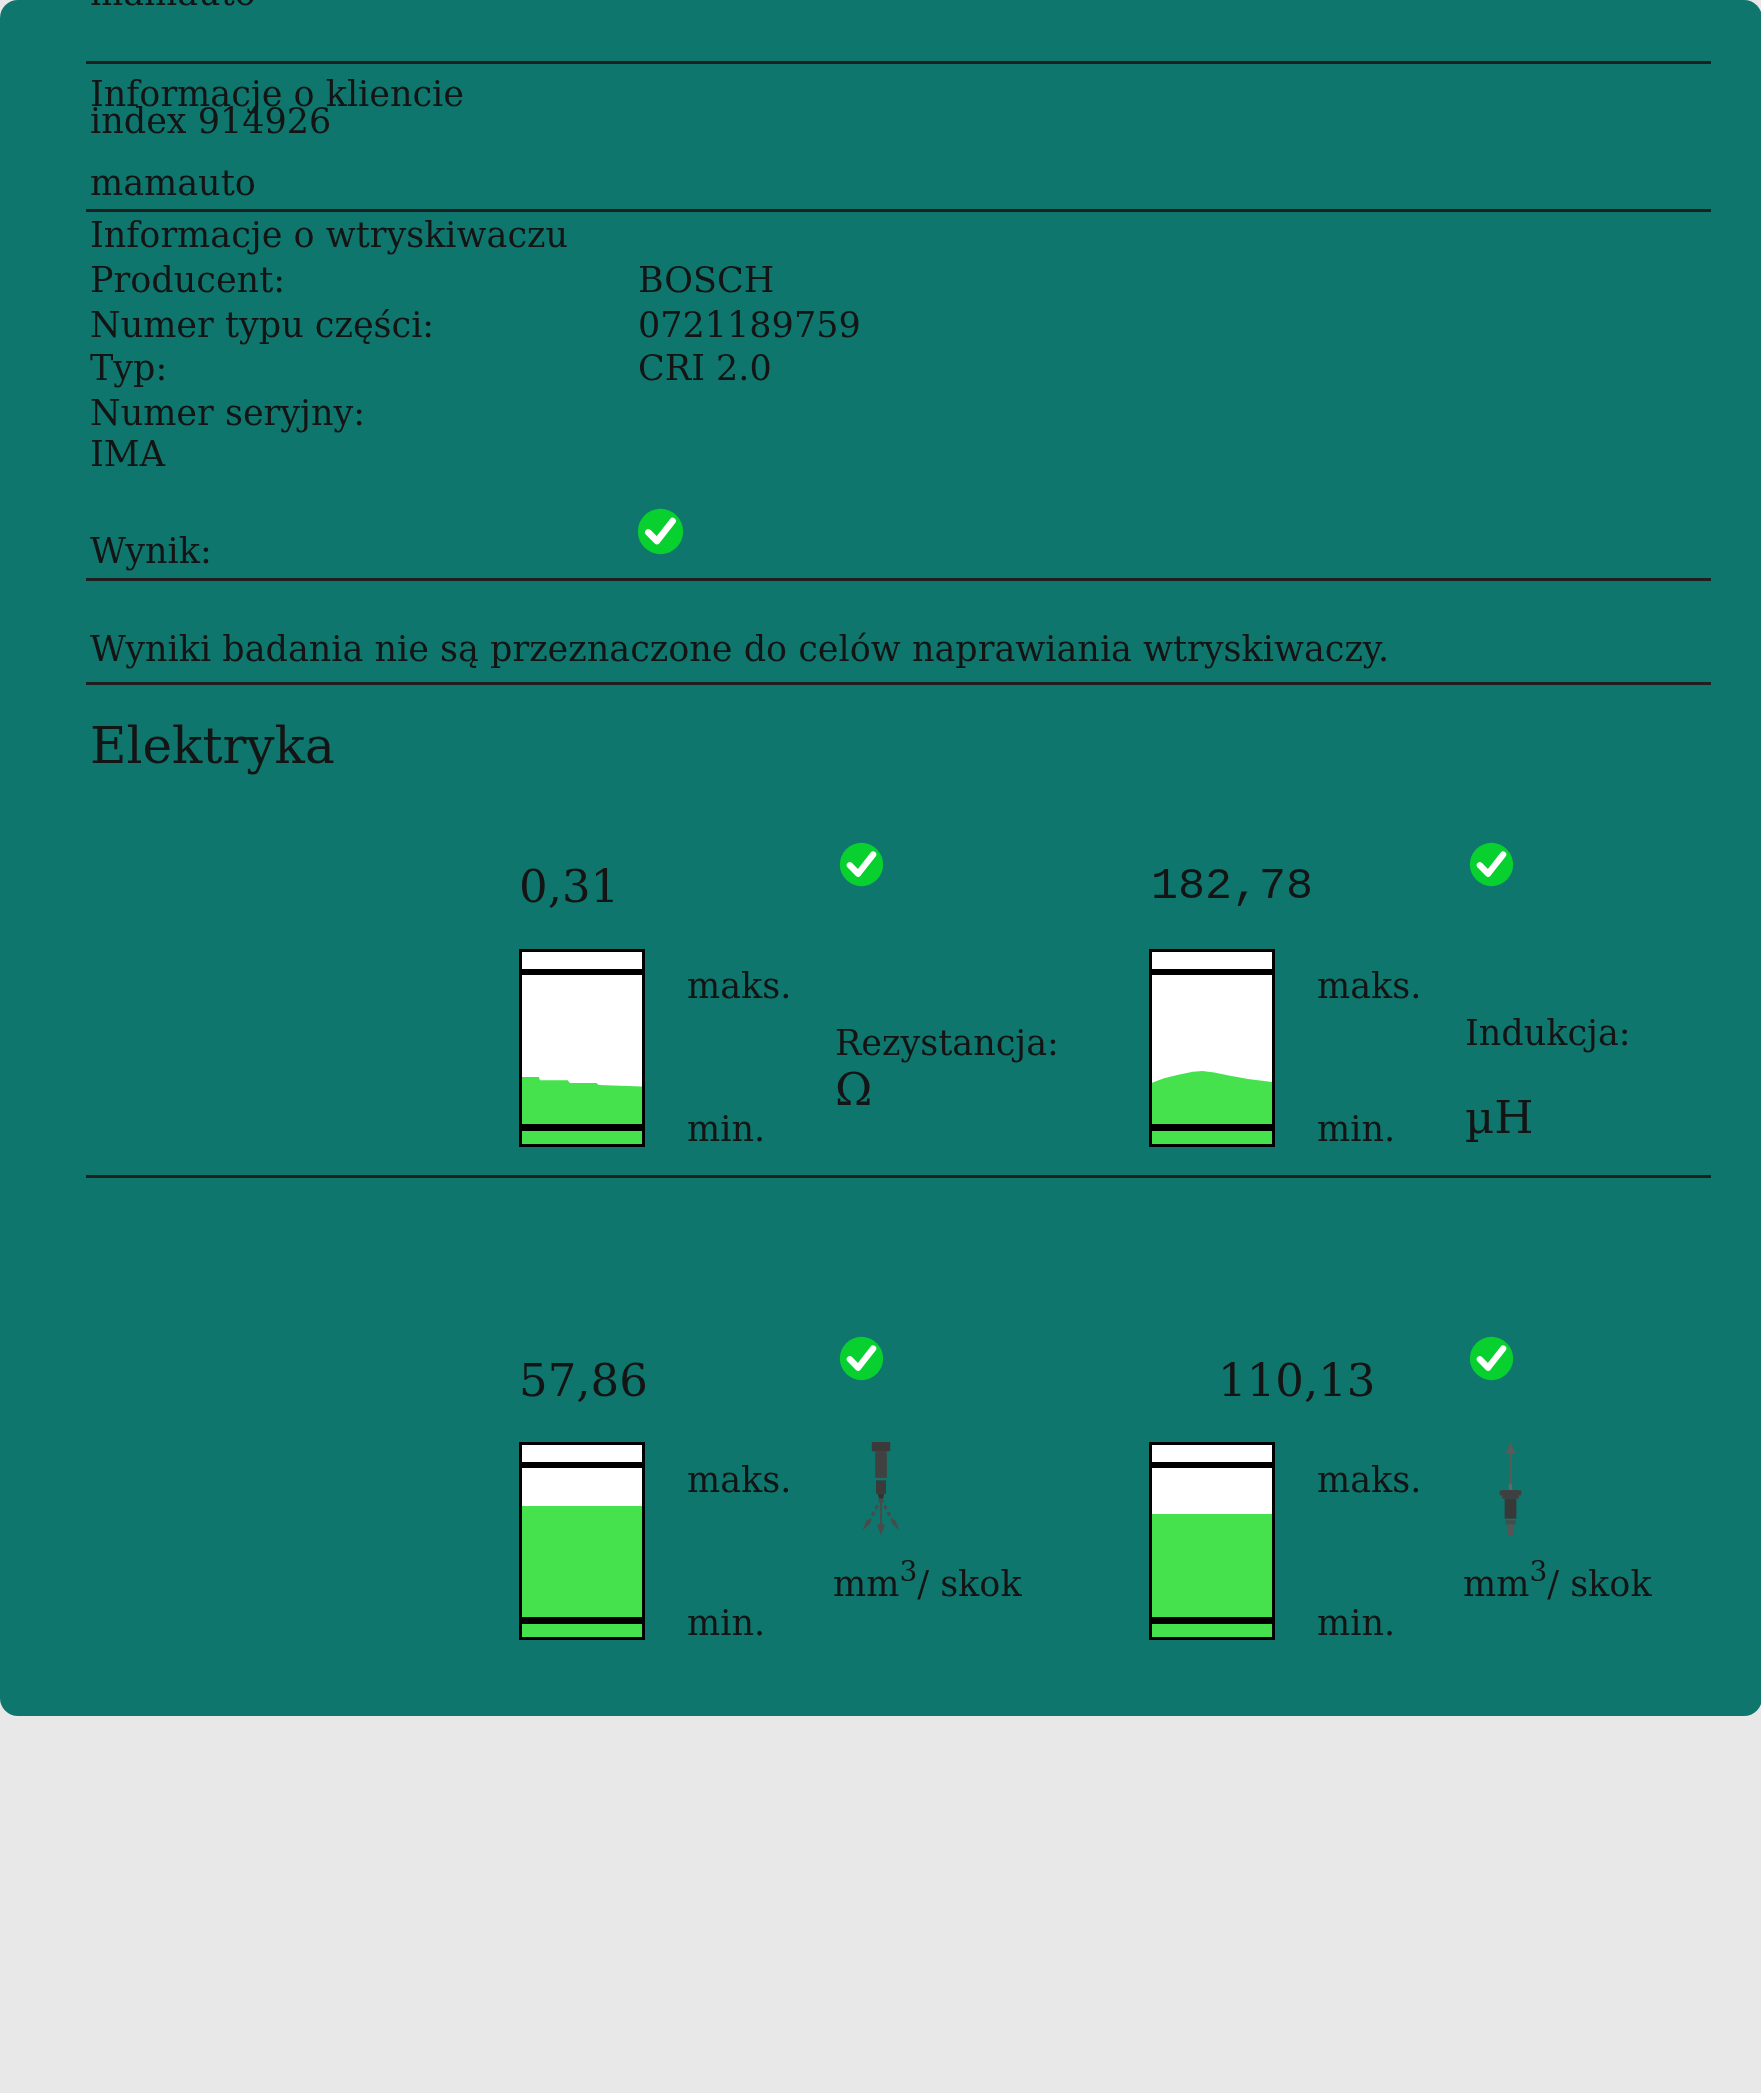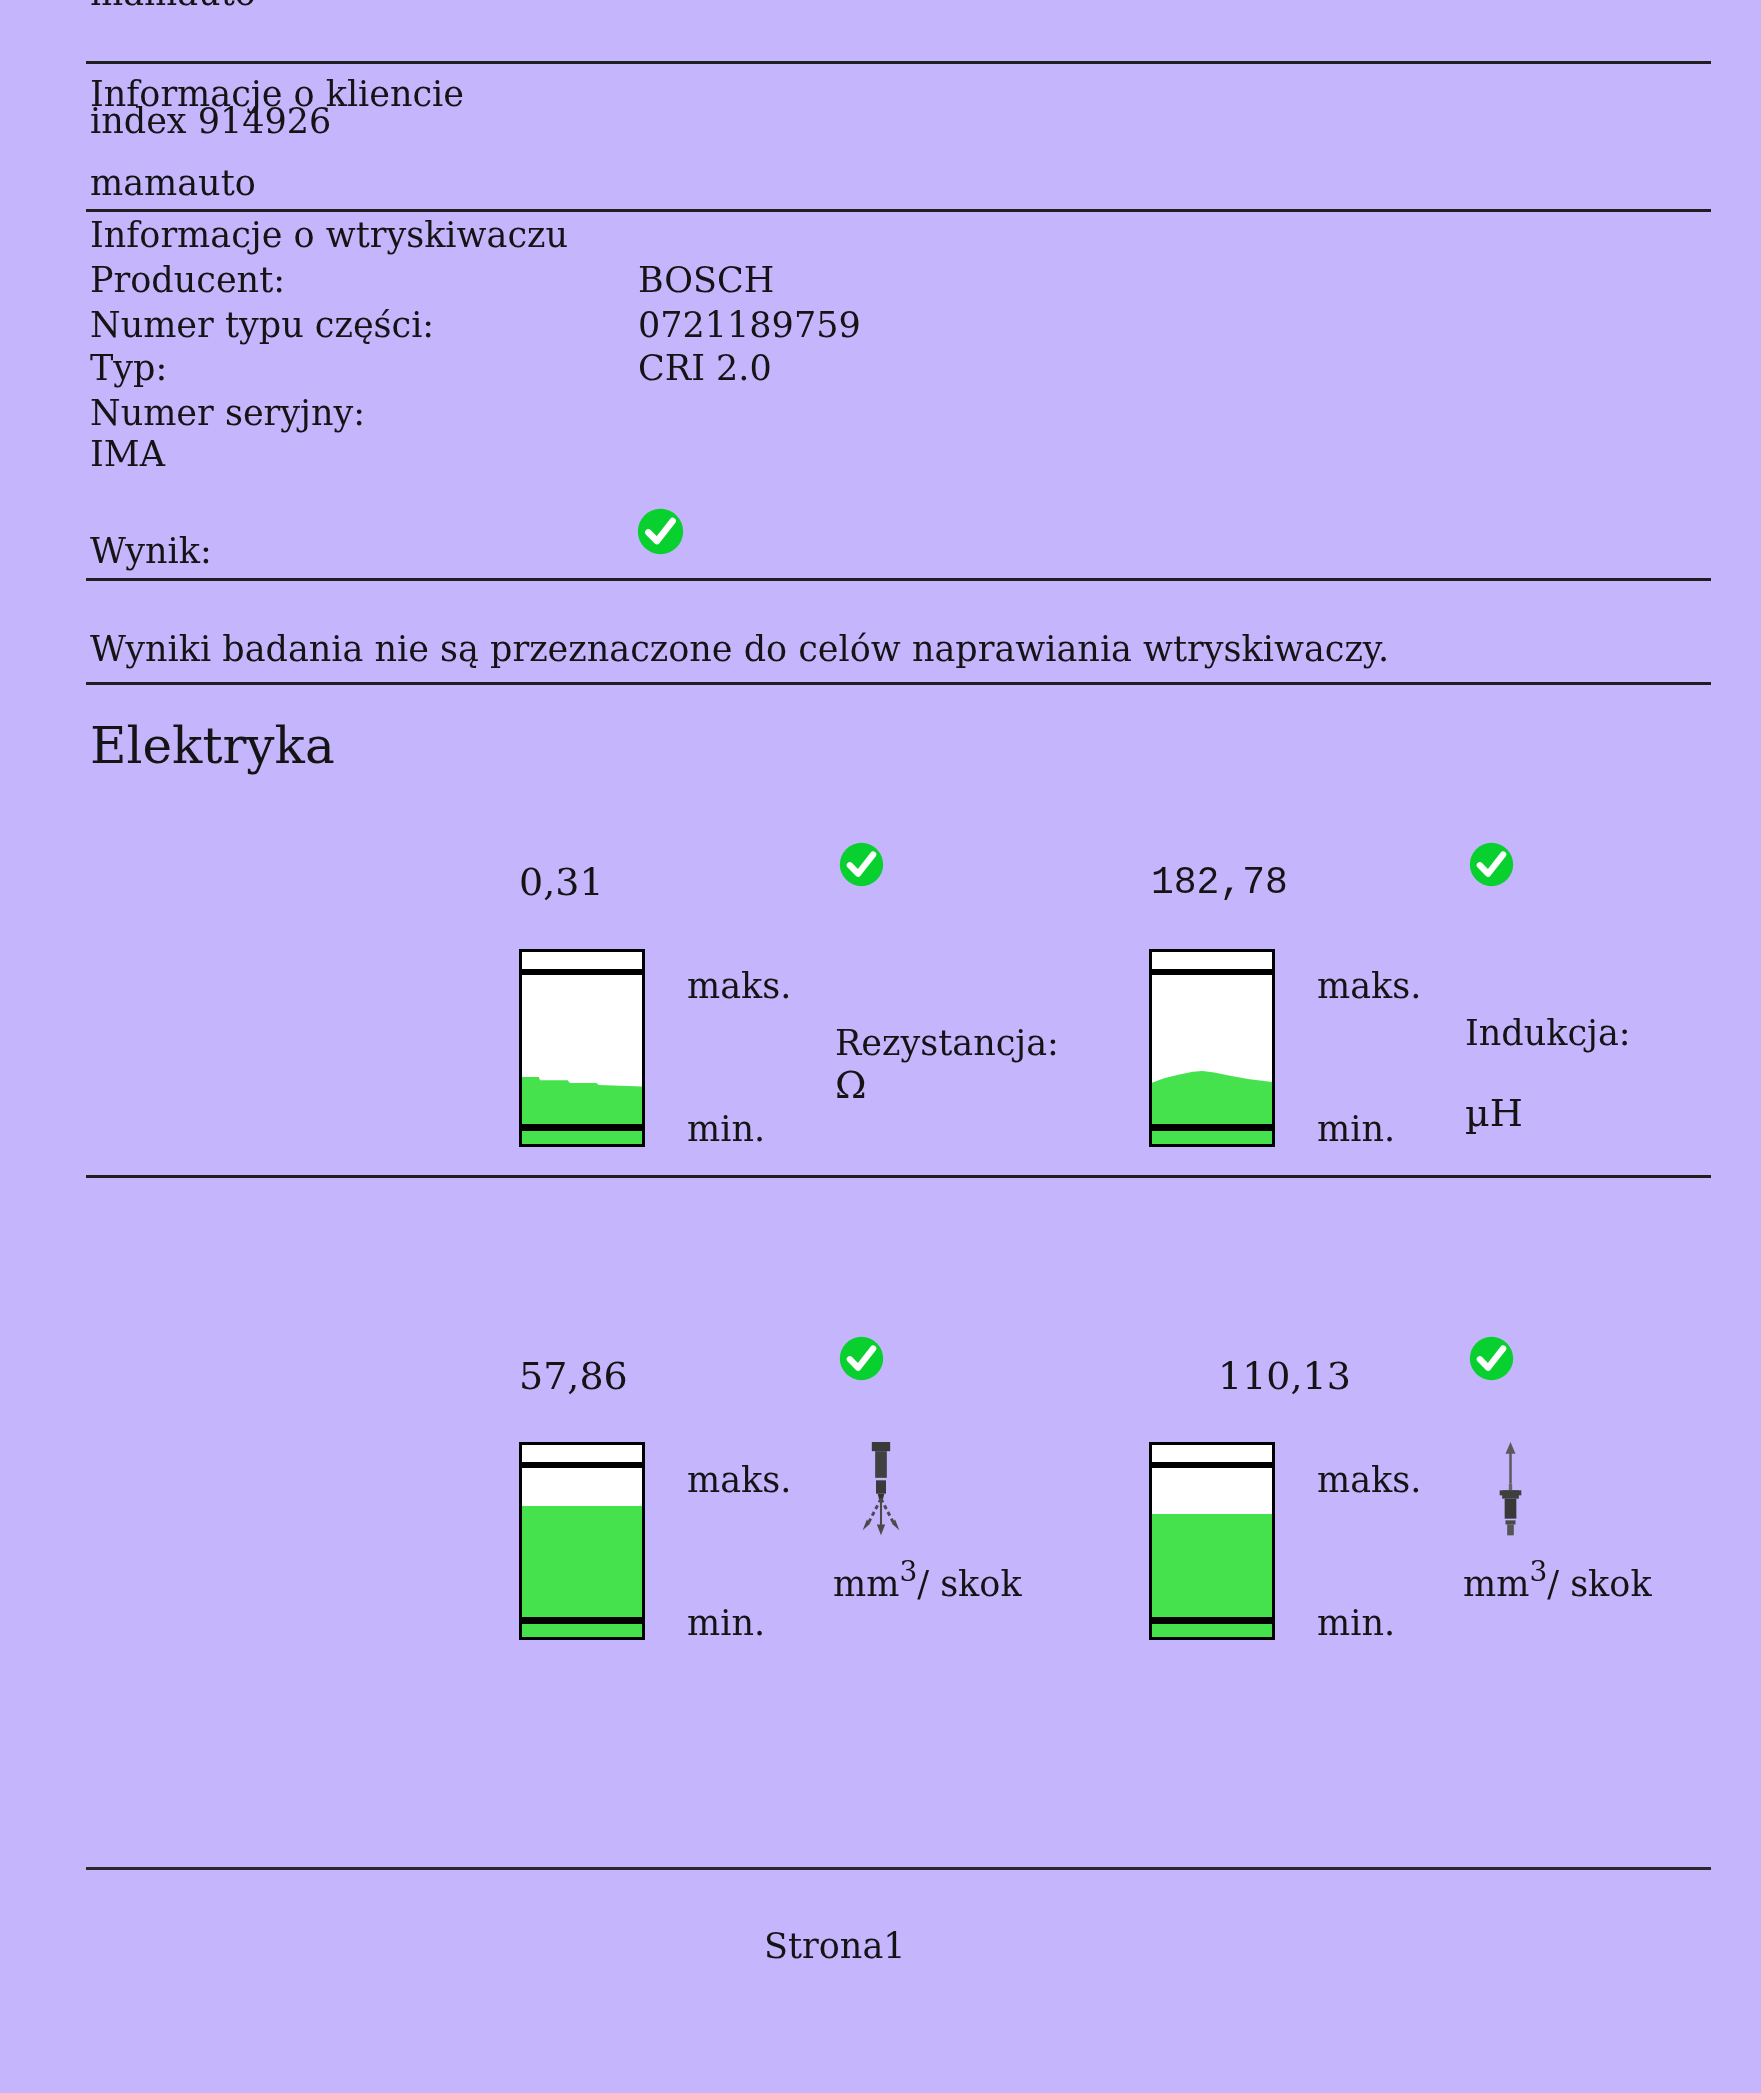--- a/index.html
+++ b/index.html
@@ -1,26 +1,27 @@
 <!DOCTYPE html>
 <html style="--green: #46e24e; --ink: #141414; --line: #1f1f1f;font-size:13.3px"><head>
 <meta charset="utf-8">
 <style>
   html,body{margin:0;padding:0;background:#e8e8e8;}
   .page{
     position:relative;
-    width:1762px;height:2093px;
-    background:#c4b5fd;
+    width:1762px;height:1716px;
+    background:#0f766e;
     overflow:hidden;
     font-family:"DejaVu Serif","Liberation Serif",serif;
     color:var(--ink,#141414);
+    border-radius:18px;
   }
   .abs{position:absolute;white-space:nowrap;}
   .body-text{font-size:35px;line-height:1.2;}
-  .value-text{font-size:38px;line-height:1.1;}
+  .value-text{font-size:45px;line-height:1.1;}
   .heading{font-size:50px;line-height:1.15;}
   .footer-text{font-size:35px;}
   .rule{position:absolute;left:86px;width:1625px;height:2.5px;background:var(--line,#1f1f1f);}
   .rule.heavy{height:3.3px;background:#2a2a2a;}
   
   .bar{
     position:absolute;width:126px;height:198px;
     border:3.3px solid #000;background:#fff;box-sizing:border-box;
   }
   .bar-fill{position:absolute;left:0;right:0;bottom:0;background:var(--green,#46e24e);}

